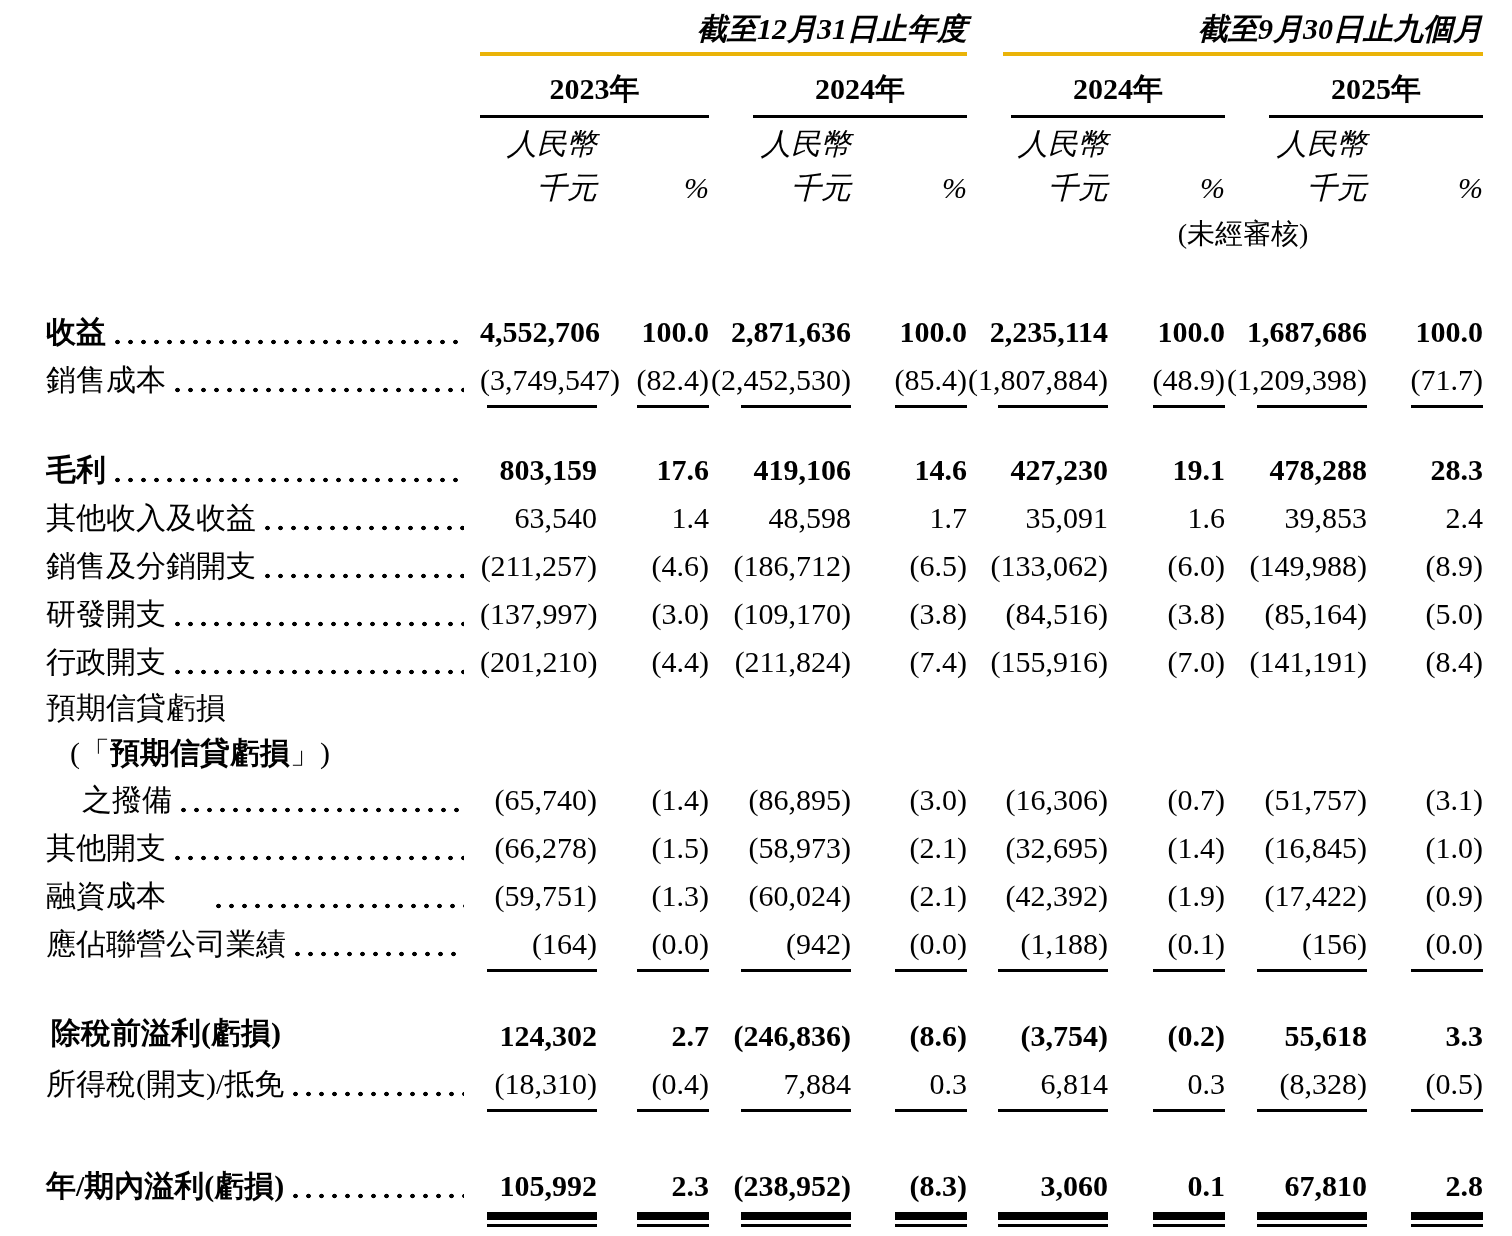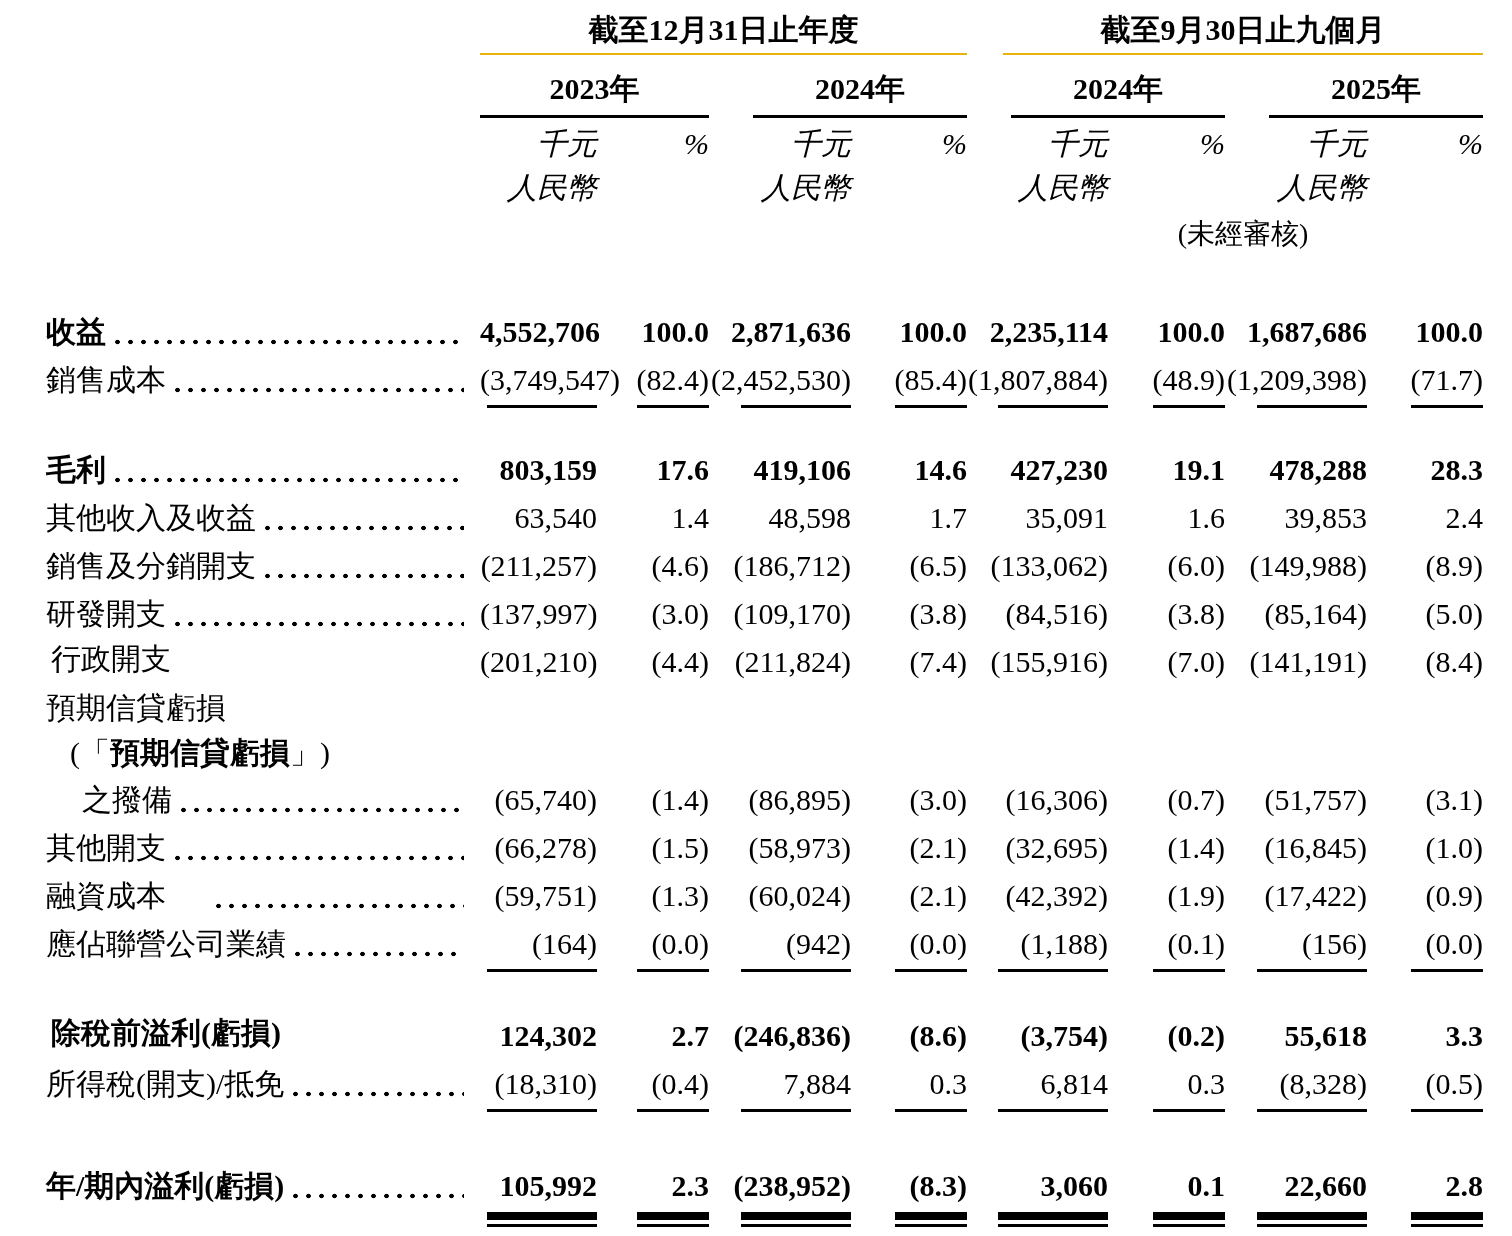--- a/index.html
+++ b/index.html
@@ -9,22 +9,22 @@
   }
   table{
     border-collapse:collapse; table-layout:fixed;
     margin:10px 0 0 40px; width:1443px;
   }
   td{ padding:0; vertical-align:middle; white-space:nowrap; }
 
   
   tr.group-row{ height:48px; }
   .grp{
-    text-align:center; font-weight:bold; font-size:30px;
-    border-bottom:2px solid #eab308; padding-bottom:7px; line-height:1.1;
+    text-align:right; font-weight:bold; font-size:30px;
+    border-bottom:4px solid #eab308; padding-bottom:7px; line-height:1.1;font-style:italic;
   }
   .grp-ml{ margin-left:36px; }
   tr.year-row{ height:64px; }
   .yr{
     text-align:center; font-weight:bold; font-size:30px;
     border-bottom:3px solid #000; padding:9px 0 10px; line-height:1.1;
   }
   .yr-ml{ margin-left:44px; }
   tr.unit-row{ height:44px; }
   .unit{ font-style:italic; font-size:29px; }
@@ -92,39 +92,39 @@
         </td>
       <td colspan="2">
           <div class="yr yr-ml">2024年</div>
         </td>
       <td colspan="2">
           <div class="yr yr-ml">2025年</div>
         </td>
     </tr>
     <tr class="unit-row">
       <td></td>
+      <td class="num unit">人民幣</td>
+        <td></td>
+      <td class="num unit">人民幣</td>
+        <td></td>
+      <td class="num unit">人民幣</td>
+        <td></td>
+      <td class="num unit">人民幣</td>
+        <td></td>
+    </tr>
+    <tr class="unit-row">
+      <td></td>
       <td class="num unit">千元</td>
       <td class="num unit">%</td>
       <td class="num unit">千元</td>
       <td class="num unit">%</td>
       <td class="num unit">千元</td>
       <td class="num unit">%</td>
       <td class="num unit">千元</td>
       <td class="num unit">%</td>
-    </tr>
-    <tr class="unit-row">
-      <td></td>
-      <td class="num unit">人民幣</td>
-        <td></td>
-      <td class="num unit">人民幣</td>
-        <td></td>
-      <td class="num unit">人民幣</td>
-        <td></td>
-      <td class="num unit">人民幣</td>
-        <td></td>
     </tr>
     <tr class="note-row">
       <td></td>
       <td colspan="4"></td>
       <td colspan="4">
         <div class="note">(未經審核)</div>
       </td>
     </tr>
   </thead>
   <tbody id="rows">
@@ -252,21 +252,21 @@
         <td class="num">(3.0)</td>
         <td class="num">(109,170)</td>
         <td class="num">(3.8)</td>
         <td class="num">(84,516)</td>
         <td class="num">(3.8)</td>
         <td class="num">(85,164)</td>
         <td class="num">(5.0)</td>
       </tr>
       <tr class="body-row" style="height: 48px;">
         <td class="lblcell">
-          <div class="lblwrap" style="padding-left: 6px; flex-direction: column;">
+          <div class="lblwrap" style="padding-left: 6px;">
             <span class="lab">行政開支</span>
             <span class="dots"></span>
           </div>
         </td>
         <td class="num">(201,210)</td>
         <td class="num">(4.4)</td>
         <td class="num">(211,824)</td>
         <td class="num">(7.4)</td>
         <td class="num">(155,916)</td>
         <td class="num">(7.0)</td>
@@ -451,21 +451,21 @@
             <span class="lab">年/期內溢利(虧損)</span>
             <span class="dots"></span>
           </div>
         </td>
         <td class="num">105,992</td>
         <td class="num">2.3</td>
         <td class="num">(238,952)</td>
         <td class="num">(8.3)</td>
         <td class="num">3,060</td>
         <td class="num">0.1</td>
-        <td class="num">22,660</td>
+        <td class="num">67,810</td>
         <td class="num">2.8</td>
       </tr>
       <tr class="rule-row">
         <td></td>
         <td class="num">
           <span class="rule double rw"></span>
         </td>
         <td class="num">
           <span class="rule double pw"></span>
         </td>

